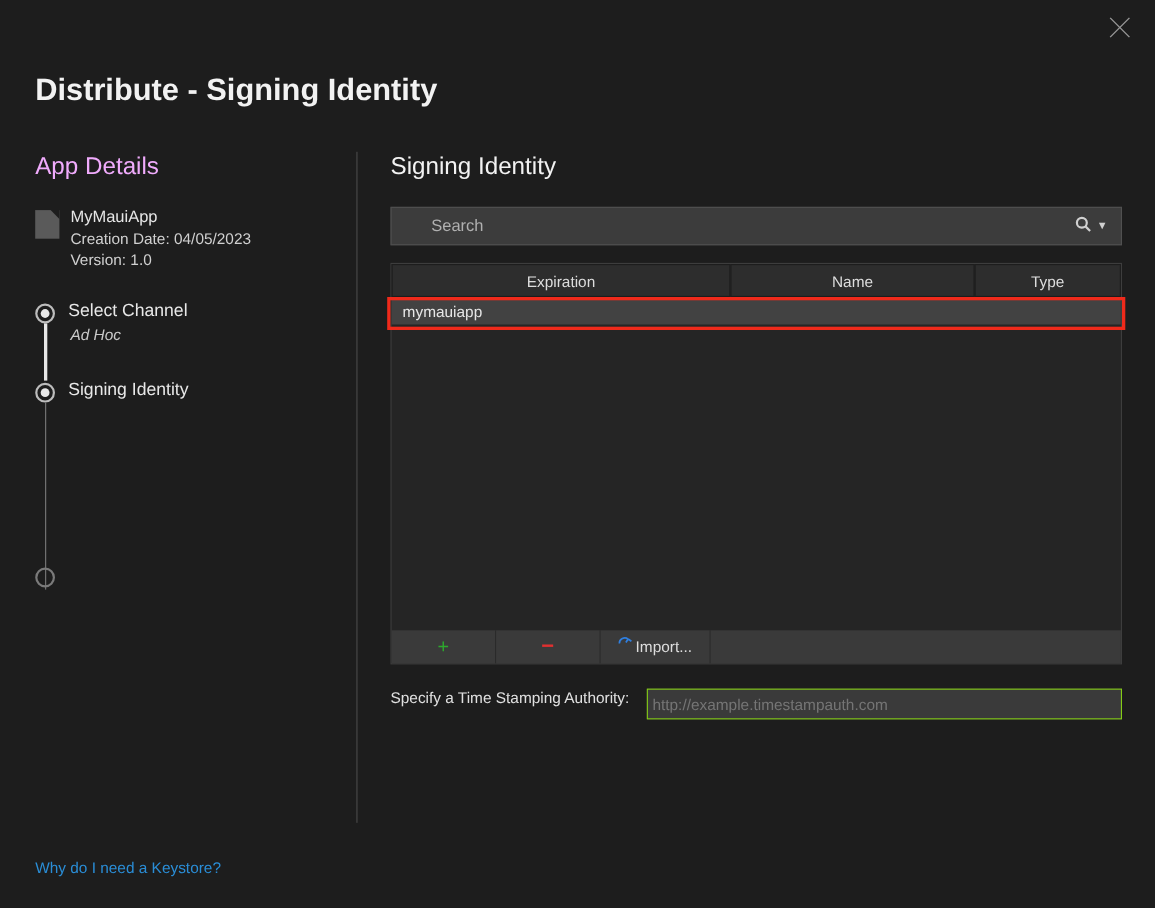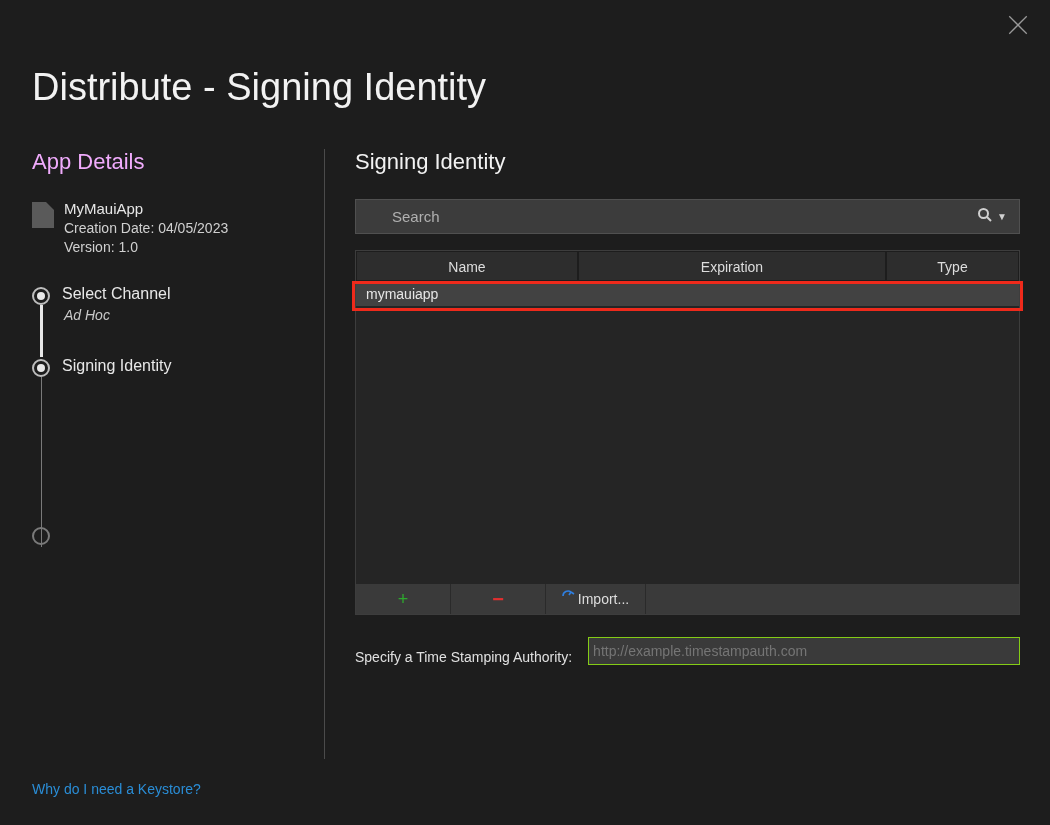--- a/index.html
+++ b/index.html
@@ -23,22 +23,22 @@
     width: 20px;
     height: 20px;
     cursor: pointer;
     color: #999;
   }
   .close-btn svg {
     width: 100%;
     height: 100%;
   }
   .title {
-    font-size: 38px;
-    font-weight: 400;
+    font-size: 28px;
+    font-weight: 700;
     color: #f2f2f2;
     padding: 66px 0 0 32px;
   }
   .content {
     display: flex;
     margin-top: 40px;
     height: 610px;
   }
   .sidebar {
     width: 325px;
@@ -248,21 +248,21 @@
     cursor: pointer;
   }
   .fbtn.wide { width: 100px; gap: 0; }
   .fbtn .plus { color: #2da82d; font-size: 18px; }
   .fbtn .minus { color: #e03030; font-size: 20px; font-weight: 600; }
   .fbtn .import-icon { color: #2f7fe0; }
   .fbtn .lbl { color: #ddd; font-size: 14px; }
   .tsa-row {
     margin-top: 22px;
     display: flex;
-    align-items: flex-end;
+    align-items: flex-start;
     gap: 16px;
   }
   .tsa-label {
     font-size: 14px;
     color: #e0e0e0;
   }
   .tsa-input {
     flex: 1;
     height: 28px;
     background: #3a3a3a;
@@ -366,22 +366,22 @@
               <circle cx="6.5" cy="6.5" r="4.5" stroke="#d0d0d0" stroke-width="2" fill="none"></circle>
               <line x1="10" y1="10" x2="14" y2="14" stroke="#d0d0d0" stroke-width="2"></line>
             </svg>
         </span>
         <span style="font-size:10px;color:#d0d0d0">▼</span>
       </div>
     </div>
 
     <div class="table">
       <div class="thead">
+        <div class="th exp">Expiration</div>
         <div class="th name">Name</div>
-        <div class="th exp">Expiration</div>
         <div class="th type">Type</div>
       </div>
       <div class="tbody">
         <div class="trow">
           <div class="td name">mymauiapp</div>
           <div class="td exp"></div>
           <div class="td type"></div>
         </div>
       </div>
       <div class="tfoot">

